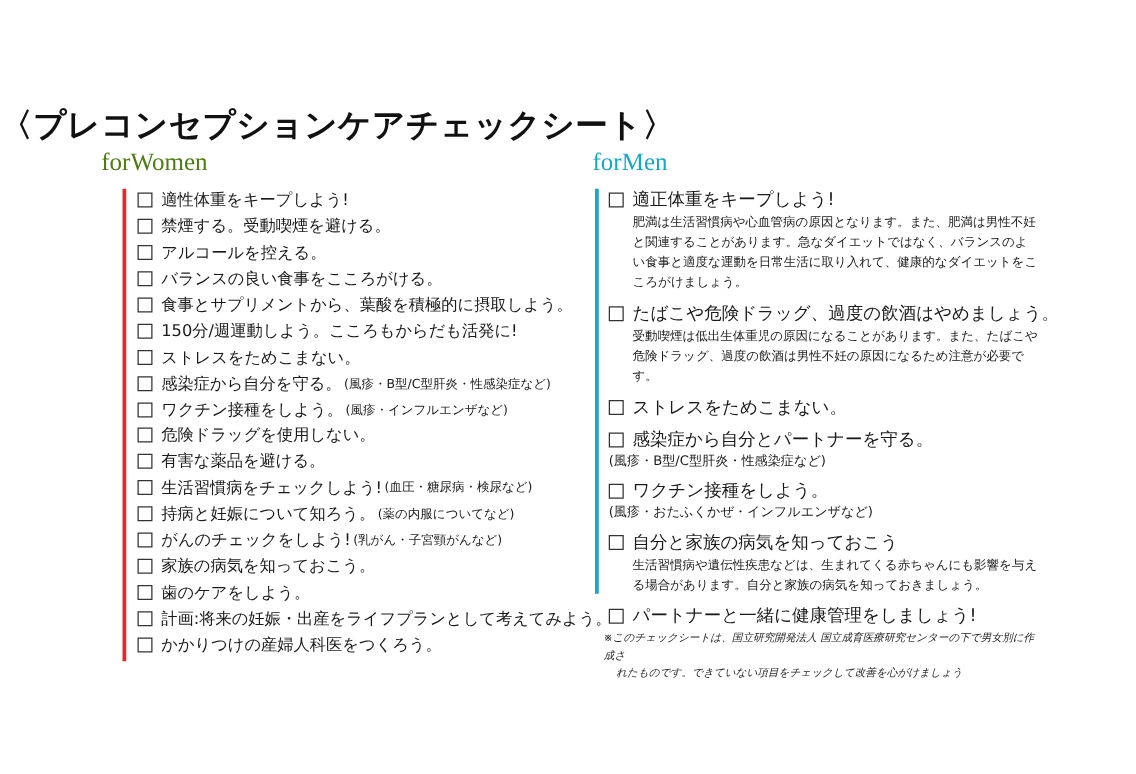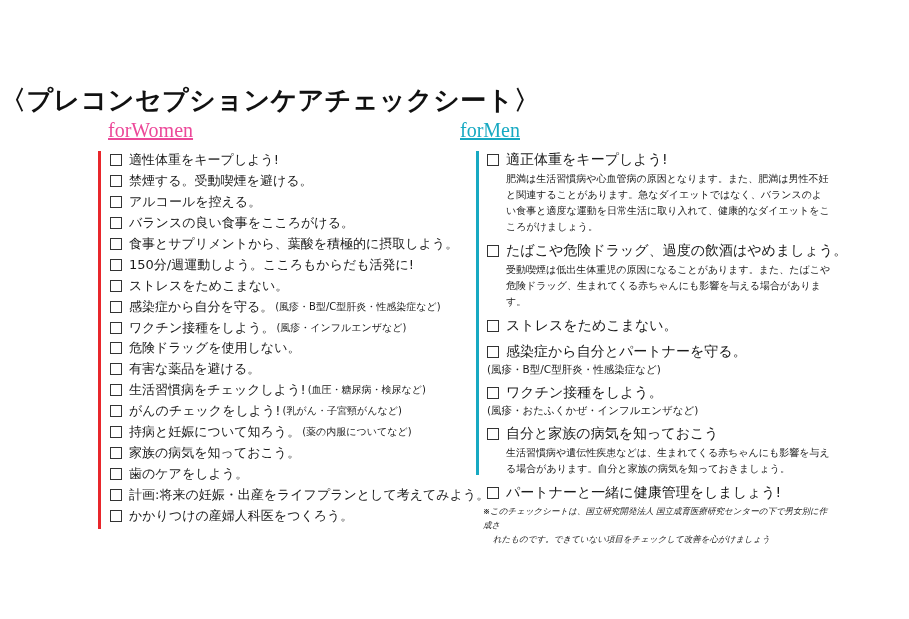--- a/index.html
+++ b/index.html
@@ -2,22 +2,22 @@
 <html><head>
 <meta charset="utf-8">
 <style>
   html, body { margin: 0; padding: 0; background: #ffffff; }
   body { width: 909px; height: 619px; position: relative; overflow: hidden;
          font-family: "DejaVu Sans", sans-serif; color: #1a1a1a; }
   .title { position: absolute; left: 0; width: 909px; top: 83px; text-align: left;
            font-family: "DejaVu Serif", serif; font-size: 26px; font-weight: bold;
            letter-spacing: 0.5px; color: #111; }
   .section-head { position: absolute; font-family: "Liberation Serif", serif; font-size: 20px; }
-  .women-head { left: 108px; top: 119px; color: #ec4899; text-decoration: underline; }
-  .men-head { left: 460px; top: 119px; color: #17a9c2; text-decoration: underline; }
+  .women-head { left: 81px; top: 119px; color: #4d7c0f; }
+  .men-head { left: 474px; top: 119px; color: #17a9c2; }
   .bar { position: absolute; width: 3px; }
   .women-bar { left: 98px; top: 151px; height: 378px; background: #e8262b; }
   .men-bar { left: 476px; top: 151px; height: 324px; background: #17a9c2; }
   .list { position: absolute; list-style: none; margin: 0; padding: 0; }
   .women-list { left: 110px; top: 150px; }
   .women-list li { height: 20.9px; display: flex; align-items: center; font-size: 13px; white-space: nowrap; }
   .cb { display: inline-block; width: 12px; height: 12px; border: 1px solid #333;
         box-sizing: border-box; margin-right: 7px; flex: none; background: #fff; cursor: pointer; }
   .note { font-size: 10px; margin-left: 2px; }
   .men-list { left: 487px; top: 150px; width: 345px; }
@@ -91,27 +91,27 @@
       <span>有害な薬品を避ける。</span>
       <span class="note"></span>
     </li>
     <li>
       <span class="cb"></span>
       <span>生活習慣病をチェックしよう!</span>
       <span class="note">(血圧・糖尿病・検尿など)</span>
     </li>
     <li>
       <span class="cb"></span>
-      <span>がんのチェックをしよう!</span>
-      <span class="note">(乳がん・子宮頸がんなど)</span>
+      <span>持病と妊娠について知ろう。</span>
+      <span class="note">(薬の内服についてなど)</span>
     </li>
     <li>
       <span class="cb"></span>
-      <span>持病と妊娠について知ろう。</span>
-      <span class="note">(薬の内服についてなど)</span>
+      <span>がんのチェックをしよう!</span>
+      <span class="note">(乳がん・子宮頸がんなど)</span>
     </li>
     <li>
       <span class="cb"></span>
       <span>家族の病気を知っておこう。</span>
       <span class="note"></span>
     </li>
     <li>
       <span class="cb"></span>
       <span>歯のケアをしよう。</span>
       <span class="note"></span>
@@ -136,21 +136,21 @@
         <span class="cb"></span>
         <span>適正体重をキープしよう!</span>
       </div>
       <div class="men-desc">肥満は生活習慣病や心血管病の原因となります。また、肥満は男性不妊と関連することがあります。急なダイエットではなく、バランスのよい食事と適度な運動を日常生活に取り入れて、健康的なダイエットをこころがけましょう。</div>
     </li>
     <li>
       <div class="men-main">
         <span class="cb"></span>
         <span>たばこや危険ドラッグ、過度の飲酒はやめましょう。</span>
       </div>
-      <div class="men-desc">受動喫煙は低出生体重児の原因になることがあります。また、たばこや危険ドラッグ、生まれてくる赤ちゃんにも影響を与える場合があります。</div>
+      <div class="men-desc">受動喫煙は低出生体重児の原因になることがあります。また、たばこや危険ドラッグ、過度の飲酒は男性不妊の原因になるため注意が必要です。</div>
     </li>
     <li>
       <div class="men-main">
         <span class="cb"></span>
         <span>ストレスをためこまない。</span>
       </div>
     </li>
     <li>
       <div class="men-main">
         <span class="cb"></span>

